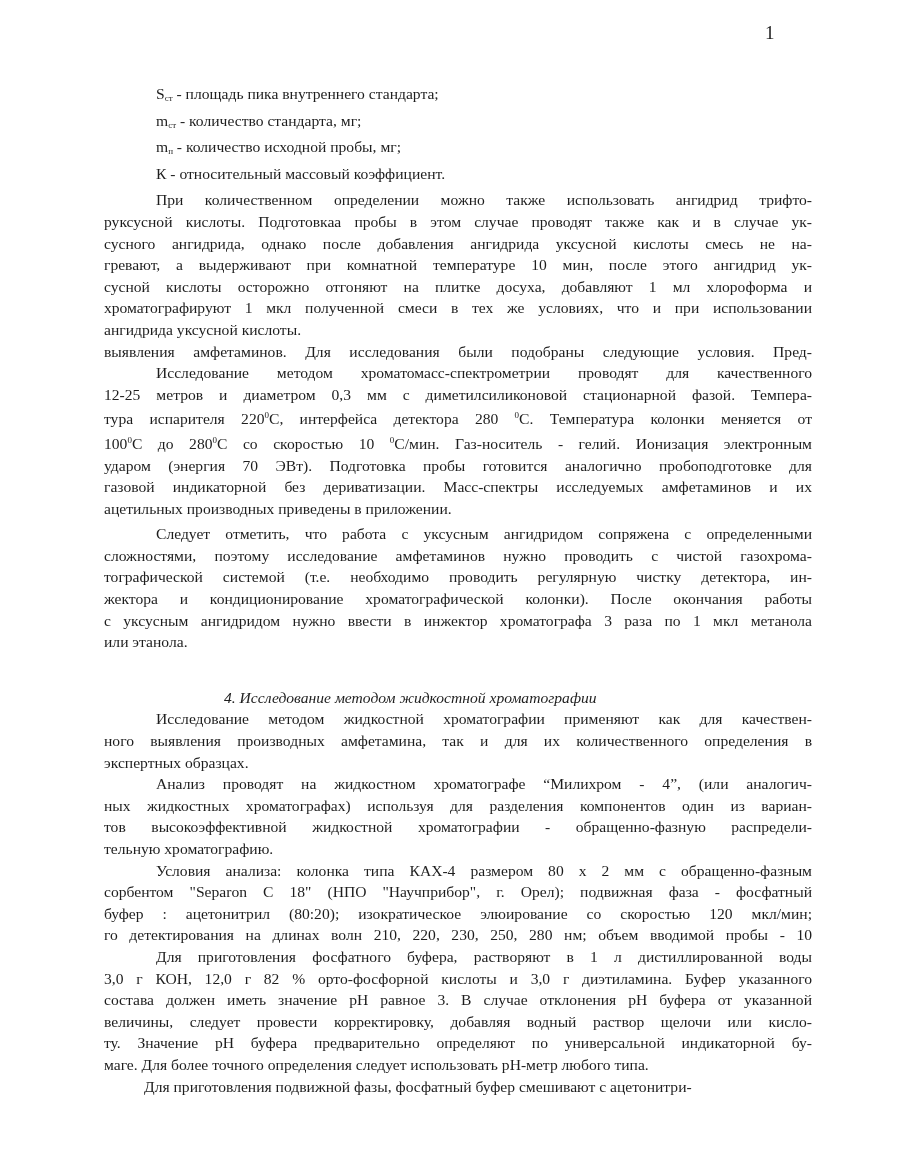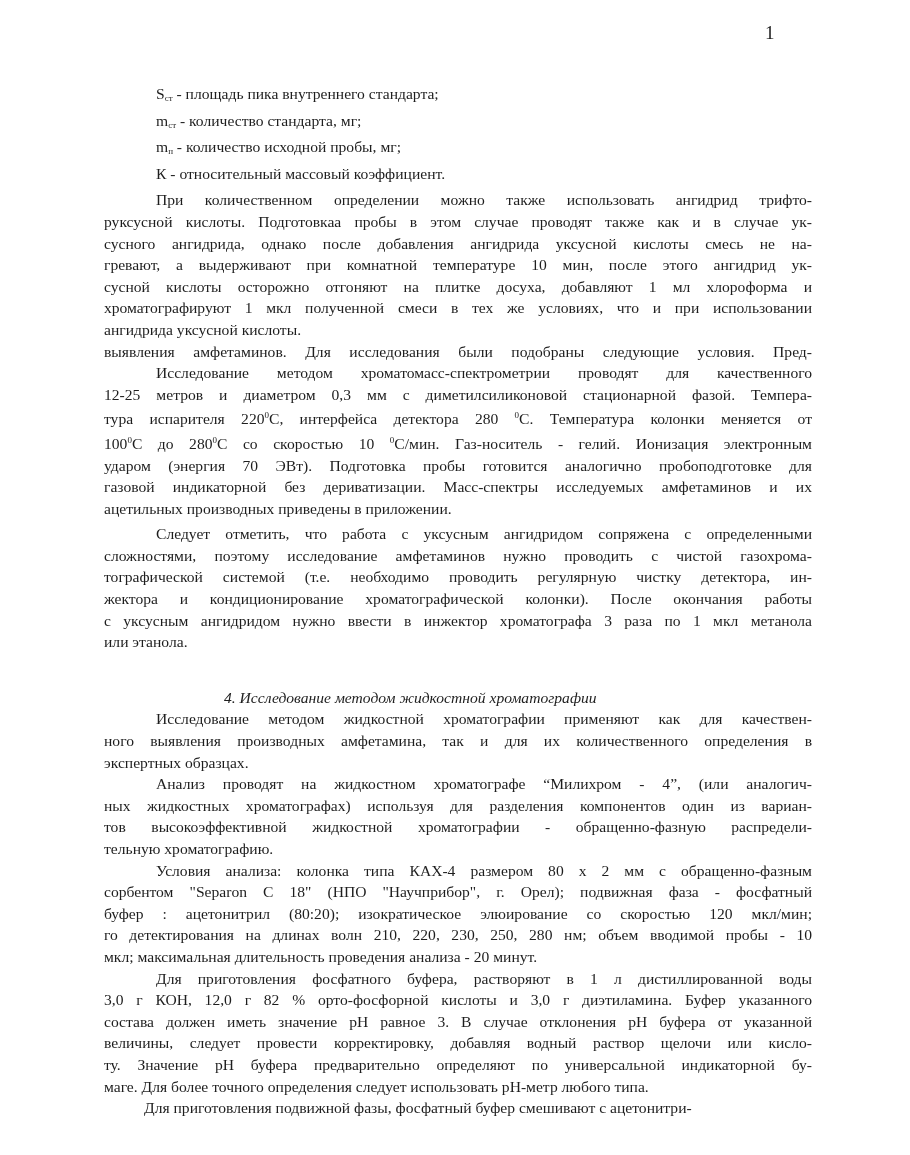--- a/index.html
+++ b/index.html
@@ -75,21 +75,20 @@
     <span class="line just">ных жидкостных хроматографах) используя для разделения компонентов один из вариан-</span>
     <span class="line just">тов высокоэффективной жидкостной хроматографии - обращенно-фазную распредели-</span>
     <span class="line">тельную хроматографию.</span>
   </div>
 
   <div>
     <span class="line just ind1">Условия анализа: колонка типа КАХ-4 размером 80 х 2 мм с обращенно-фазным</span>
     <span class="line just">сорбентом "Separon C 18" (НПО "Научприбор", г. Орел); подвижная фаза - фосфатный</span>
     <span class="line just">буфер : ацетонитрил (80:20); изократическое элюирование со скоростью 120 мкл/мин;</span>
     <span class="line just">го детектирования на длинах волн 210, 220, 230, 250, 280 нм; объем вводимой пробы - 10</span>
-    <span class="line">мкл; максимальная длительность проведения анализа - 20 минут.</span>
   </div>
 
   <div>
     <span class="line just ind1">Для приготовления фосфатного буфера, растворяют в 1 л дистиллированной воды</span>
     <span class="line just">3,0 г КОН, 12,0 г 82 % орто-фосфорной кислоты и 3,0 г диэтиламина. Буфер указанного</span>
     <span class="line just">состава должен иметь значение pH равное 3. В случае отклонения pH буфера от указанной</span>
     <span class="line just">величины, следует провести корректировку, добавляя водный раствор щелочи или кисло-</span>
     <span class="line just">ту. Значение pH буфера предварительно определяют по универсальной индикаторной бу-</span>
     <span class="line">маге. Для более точного определения следует использовать pH-метр любого типа.</span>
   </div>

